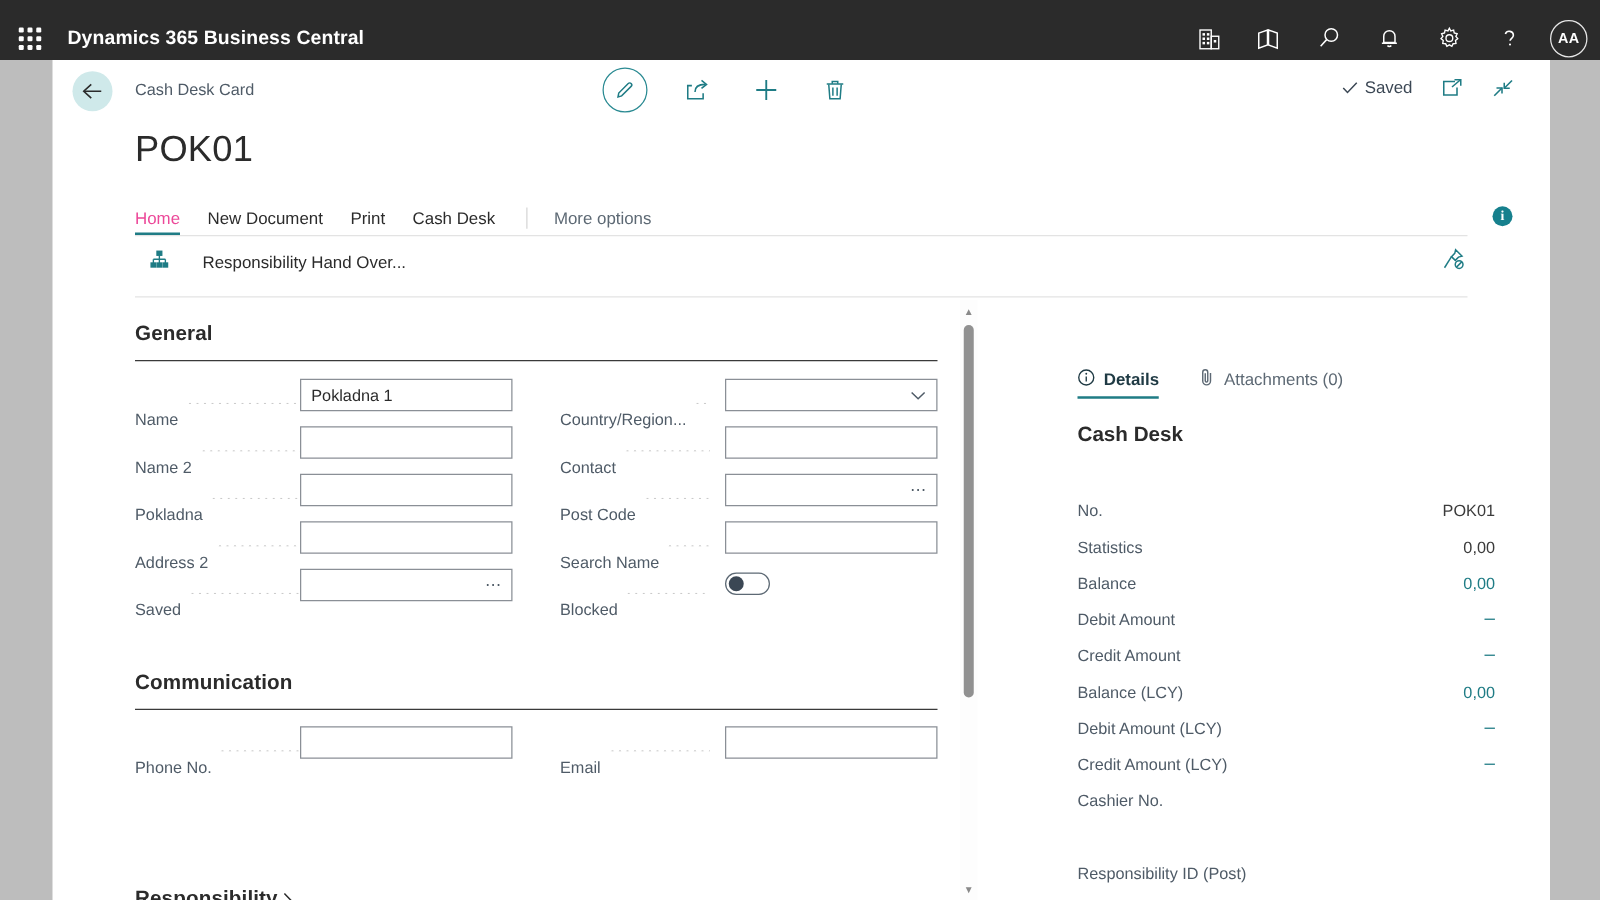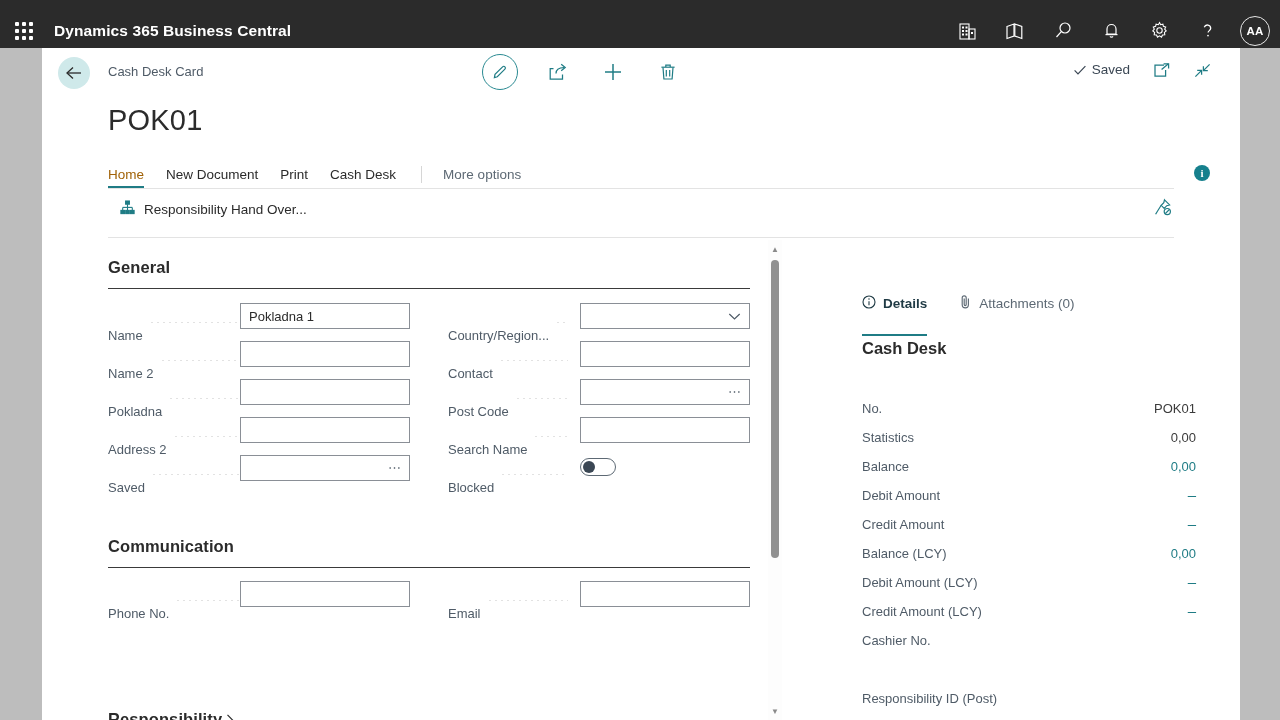--- a/index.html
+++ b/index.html
@@ -81,42 +81,42 @@
   
   .ribbon {
     position: absolute; left: 66px; top: 110px; width: 1066px; height: 30px;
     display: flex; align-items: flex-end; gap: 0px;
   }
   .rtab {
     font-size: 13.5px; color: #2b2b2b; padding: 0 11px 6px 11px; cursor: pointer; position: relative;
     white-space: nowrap;
   }
   .rtab:first-child { padding-left: 0; }
-  .rtab.active { color: #a16207; }
+  .rtab.active { color: #ec4899; }
   .rtab.active::after {
     content: ""; position: absolute; left: 0; right: 11px; bottom: 0; height: 2px; background: #1f7c85;
   }
   .rtab.muted { color: #5d6974; }
   .rsep { width: 1px; height: 17px; background: #d6d6d6; margin: 0 10px 5px 14px; }
   .ribbon-line {
     position: absolute; left: 66px; top: 140px; width: 1066px; height: 1px; background: #e3e3e3;
   }
   .info-dot {
     position: absolute; right: 30px; top: 117px; width: 16px; height: 16px; border-radius: 50%;
     background: #16808d; color: #fff; font-size: 11px; font-weight: 700; font-family: "Liberation Serif", serif;
     display: flex; align-items: center; justify-content: center; cursor: pointer;
   }
 
   
   .actionstrip {
     position: absolute; left: 66px; top: 141px; width: 1066px; height: 40px;
     display: flex; align-items: center;
   }
   .action-item {
-    display: flex; align-items: center; gap: 9px; font-size: 13.5px; color: #2b2b2b; cursor: pointer;
+    display: flex; align-items: center; gap: 27px; font-size: 13.5px; color: #2b2b2b; cursor: pointer;
     margin-left: 12px;
   }
   .pin-icon { position: absolute; right: 2px; top: 9px; color: #1f7c85; cursor: pointer; }
   .actionstrip-line {
     position: absolute; left: 66px; top: 189px; width: 1066px; height: 1px; background: #e3e3e3;
   }
 
   
   .content { position: absolute; left: 0; top: 192px; width: 1198px; height: 480px; }
 
@@ -170,21 +170,21 @@
     background: #3b4754;
   }
 
   .collapsed-sec { position: absolute; display: flex; align-items: center; gap: 3px; cursor: pointer; }
   .collapsed-sec .chev-r { color: #2b2b2b; display: flex; align-items: center; }
 
   
   .factbox { position: absolute; left: 746px; top: 0; width: 452px; height: 480px; }
   .fb-tabs { position: absolute; left: 74px; top: 54px; display: flex; gap: 0px; }
   .fb-tab {
-    display: flex; align-items: center; gap: 7px; font-size: 13.5px; padding: 0 0 24px 0;
+    display: flex; align-items: center; gap: 7px; font-size: 13.5px; padding: 0 0 7px 0;
     cursor: pointer; position: relative; color: #5d6974;
   }
   .fb-tab.active { color: #1f3a44; font-weight: 700; }
   .fb-tab.active::after {
     content: ""; position: absolute; left: 0; right: 0; bottom: 0; height: 2.5px; background: #1f7c85;
   }
   .fb-tab + .fb-tab { margin-left: 32px; }
   .fb-title {
     position: absolute; left: 74px; top: 99px; font-size: 16.5px; font-weight: 700; color: #2b2b2b;
   }

